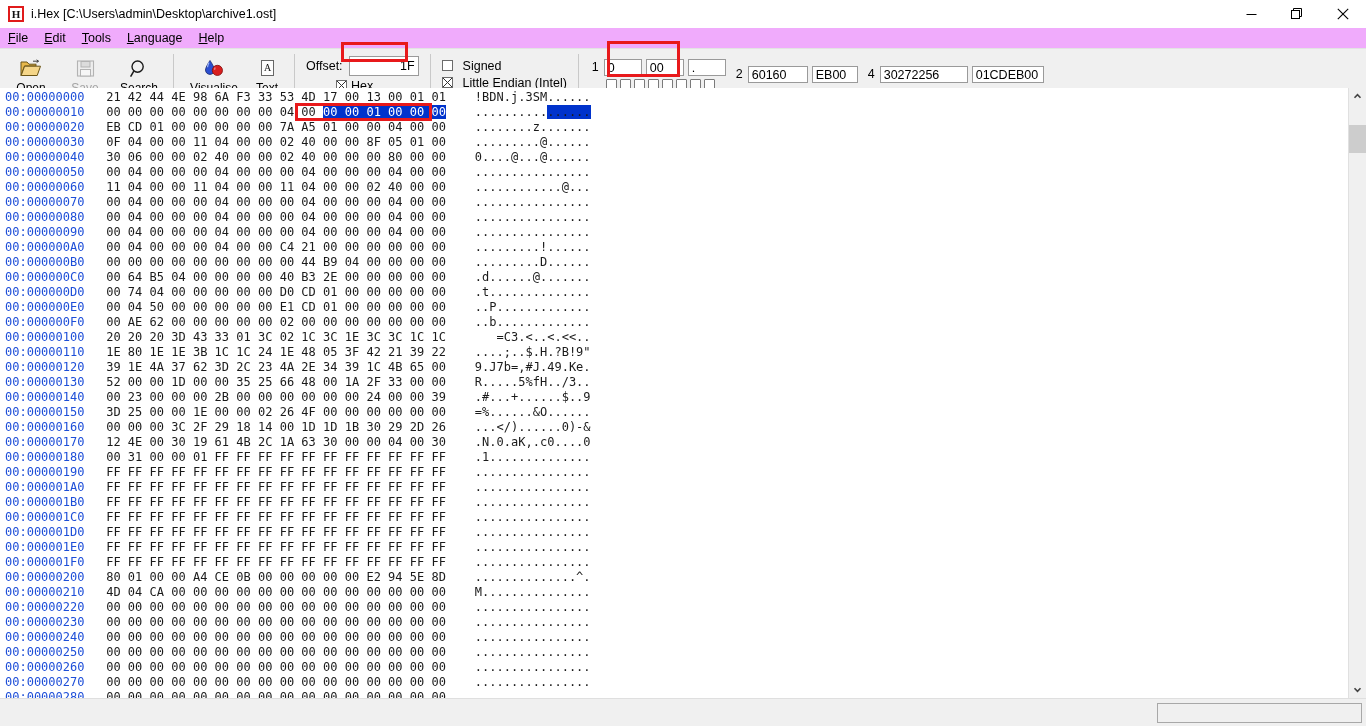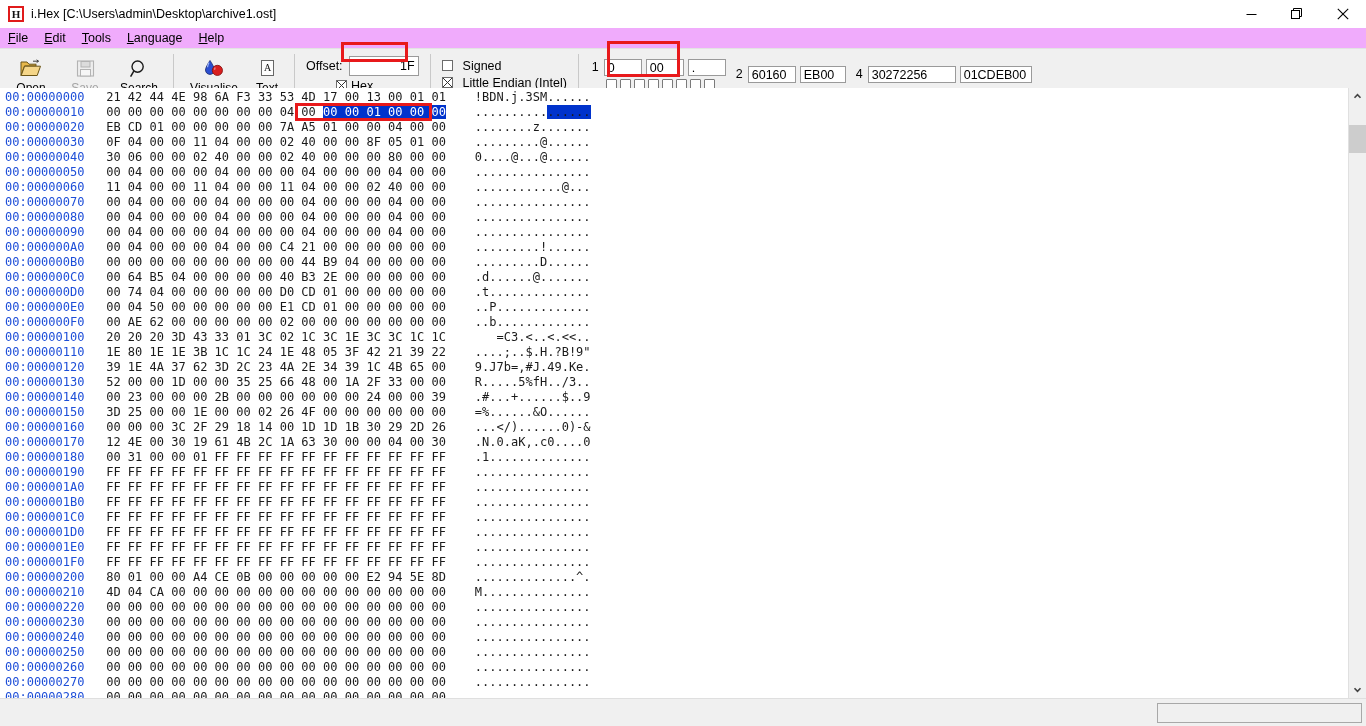--- a/index.html
+++ b/index.html
@@ -253,21 +253,21 @@
           <span class="bitbox"></span>
           <span class="bitbox"></span>
         </div>
       </div>
     </div>
 
     <div class="num-grp">
       <span class="num-idx">2</span>
       <div class="num-stack">
         <div class="num-row">
-          <div class="txtbox" style="width:48px">60160</div>
+          <div class="txtbox" style="width:60px">60160</div>
           <div class="txtbox" style="width:46px">EB00</div>
         </div>
       </div>
     </div>
 
     <div class="num-grp">
       <span class="num-idx">4</span>
       <div class="num-stack">
         <div class="num-row">
           <div class="txtbox" style="width:88px">30272256</div>

